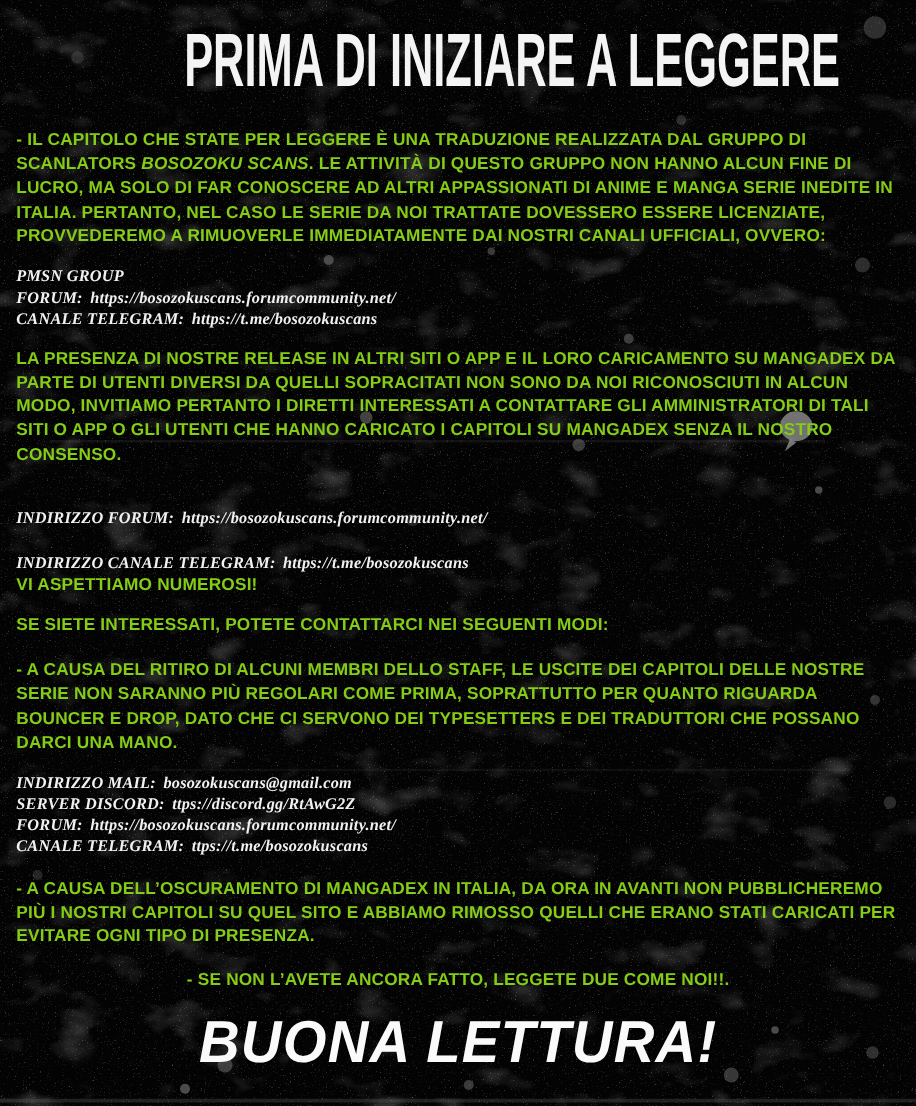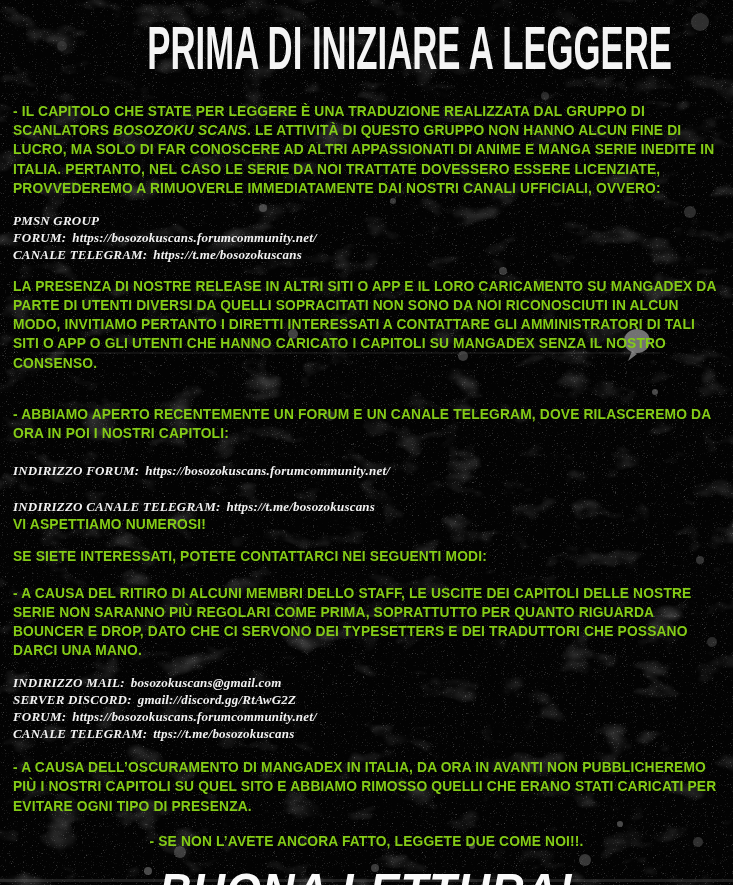--- a/index.html
+++ b/index.html
@@ -104,33 +104,32 @@
   <div class="hand" id="pmsn-block">
     <div class="hand-line">PMSN GROUP</div>
     <div class="hand-line"><span class="lbl">FORUM:</span><span>https://bosozokuscans.forumcommunity.net/</span></div>
     <div class="hand-line"><span class="lbl">CANALE TELEGRAM:</span><span>https://t.me/bosozokuscans</span></div>
   </div>
 
   <p class="para" id="mangadex-notice">LA PRESENZA DI NOSTRE RELEASE IN ALTRI SITI O APP E IL LORO CARICAMENTO SU MANGADEX DA PARTE DI UTENTI DIVERSI DA QUELLI SOPRACITATI NON SONO DA NOI RICONOSCIUTI IN ALCUN MODO, INVITIAMO PERTANTO I DIRETTI INTERESSATI A CONTATTARE GLI AMMINISTRATORI DI TALI SITI O APP O GLI UTENTI CHE HANNO CARICATO I CAPITOLI SU MANGADEX SENZA IL NOSTRO CONSENSO.</p>
 
 
   <div id="forum-announcement">
-    <div class="para">- ABBIAMO APERTO RECENTEMENTE UN FORUM E UN CANALE TELEGRAM, DOVE RILASCEREMO DA ORA IN POI I NOSTRI CAPITOLI:</div>
     <div class="hand hand-line"><span class="lbl">INDIRIZZO FORUM:</span><span>https://bosozokuscans.forumcommunity.net/</span></div>
     <div class="hand hand-line"><span class="lbl">INDIRIZZO CANALE TELEGRAM:</span><span>https://t.me/bosozokuscans</span></div>
     <div class="para">VI ASPETTIAMO NUMEROSI!</div>
   </div>
 
   <p class="para" id="cta-line">SE SIETE INTERESSATI, POTETE CONTATTARCI NEI SEGUENTI MODI:</p>
 
   <p class="para" id="staff-notice">- A CAUSA DEL RITIRO DI ALCUNI MEMBRI DELLO STAFF, LE USCITE DEI CAPITOLI DELLE NOSTRE SERIE NON SARANNO PIÙ REGOLARI COME PRIMA, SOPRATTUTTO PER QUANTO RIGUARDA BOUNCER E DROP, DATO CHE CI SERVONO DEI TYPESETTERS E DEI TRADUTTORI CHE POSSANO DARCI UNA MANO.</p>
 
   <div class="hand" id="contacts">
     <div class="hand-line"><span class="lbl">INDIRIZZO MAIL:</span><span>bosozokuscans@gmail.com</span></div>
-    <div class="hand-line"><span class="lbl">SERVER DISCORD:</span><span>gmail://discord.gg/RtAwG2Z</span></div>
+    <div class="hand-line"><span class="lbl">SERVER DISCORD:</span><span>ttps://discord.gg/RtAwG2Z</span></div>
     <div class="hand-line"><span class="lbl">FORUM:</span><span>https://bosozokuscans.forumcommunity.net/</span></div>
     <div class="hand-line"><span class="lbl">CANALE TELEGRAM:</span><span>ttps://t.me/bosozokuscans</span></div>
   </div>
 
   <p class="para" id="removal-notice">- A CAUSA DELL’OSCURAMENTO DI MANGADEX IN ITALIA, DA ORA IN AVANTI NON PUBBLICHEREMO PIÙ I NOSTRI CAPITOLI SU QUEL SITO E ABBIAMO RIMOSSO QUELLI CHE ERANO STATI CARICATI PER EVITARE OGNI TIPO DI PRESENZA.</p>
 
   <p class="para" id="recommendation">- SE NON L’AVETE ANCORA FATTO, LEGGETE DUE COME NOI!!.</p>
 
   <h2 class="footer-title">BUONA LETTURA!</h2>
 

